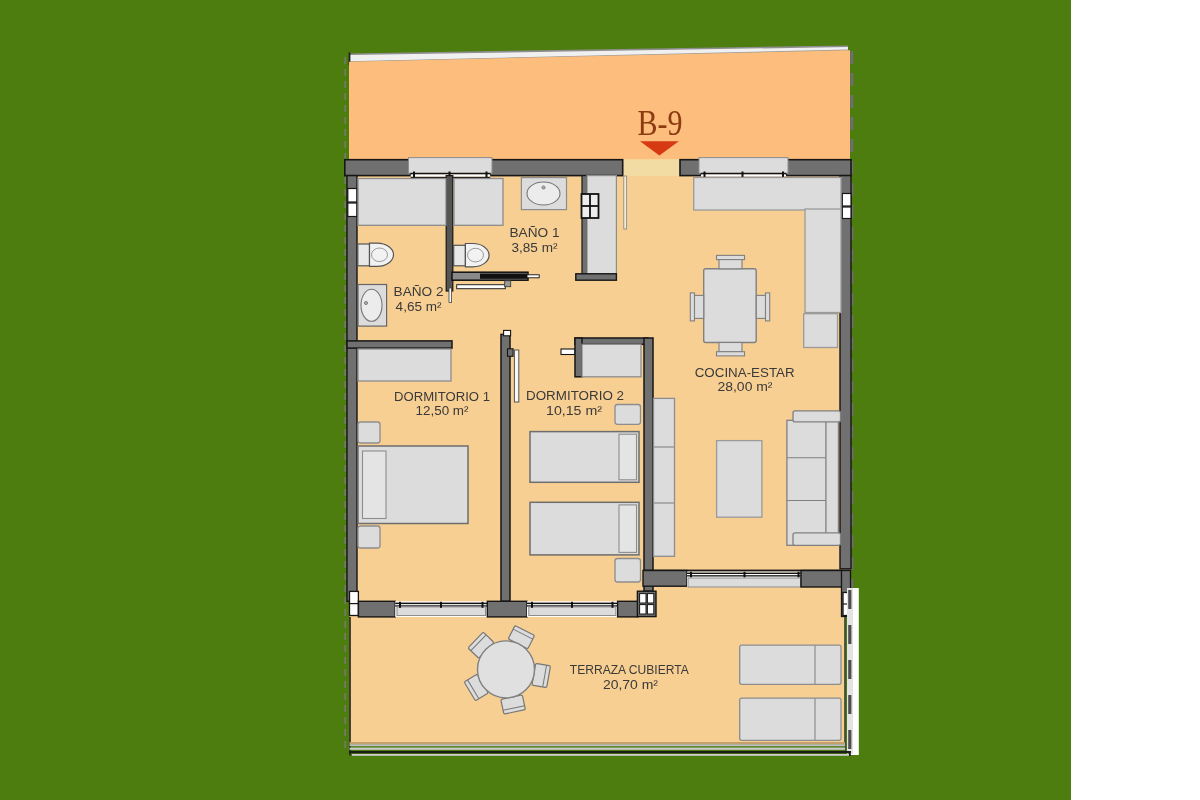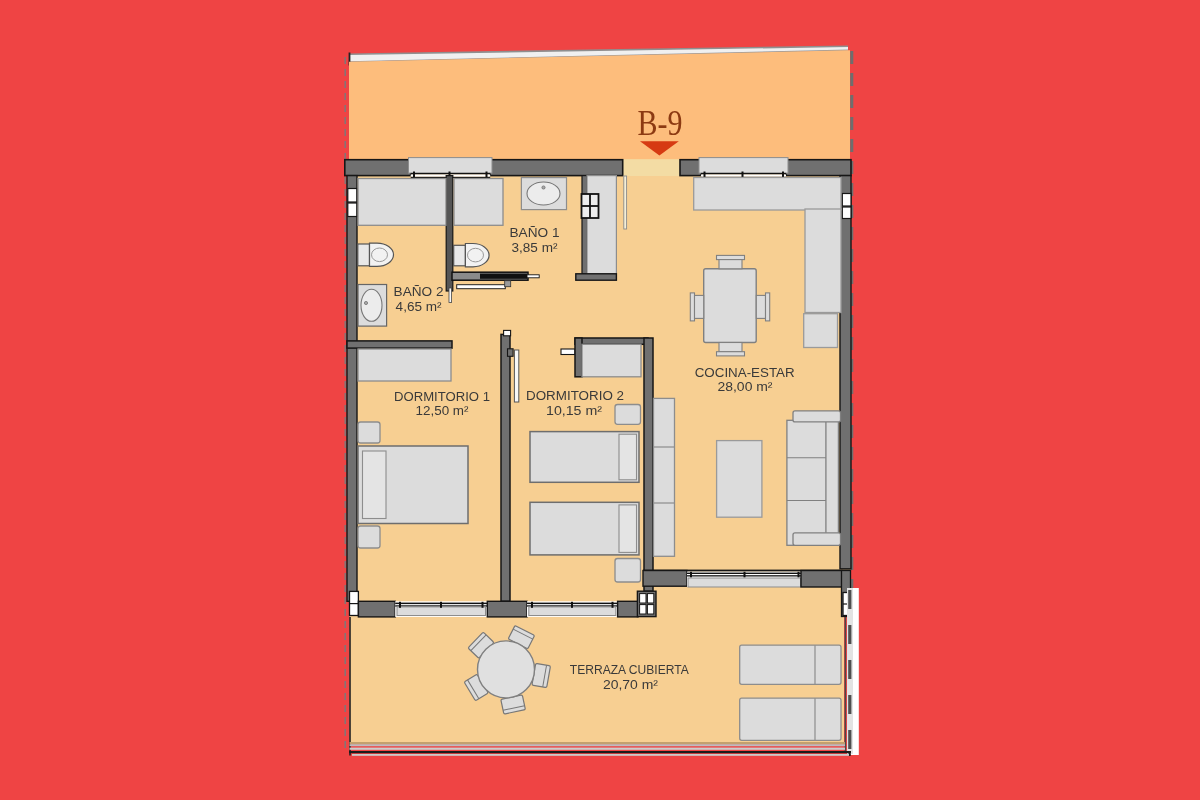--- a/index.html
+++ b/index.html
@@ -1,16 +1,16 @@
 <!DOCTYPE html>
 <html><head>
 <meta charset="utf-8">
 <style>
   html,body{margin:0;padding:0;background:#ffffff;}
-  #canvas{position:relative;width:1200px;height:800px;background:#ef4444;overflow:hidden;}
+  #canvas{position:relative;width:1071px;height:800px;background:#4d7c0f;overflow:hidden;}
   svg{position:absolute;left:0;top:0;}
   text{font-family:"Liberation Sans",sans-serif;fill:#3a3a3a;}
 </style>
 </head>
 <body>
 <div id="canvas">
 <svg width="1200" height="800" viewBox="0 0 1200 800">
 <defs></defs>
 
 <g>

